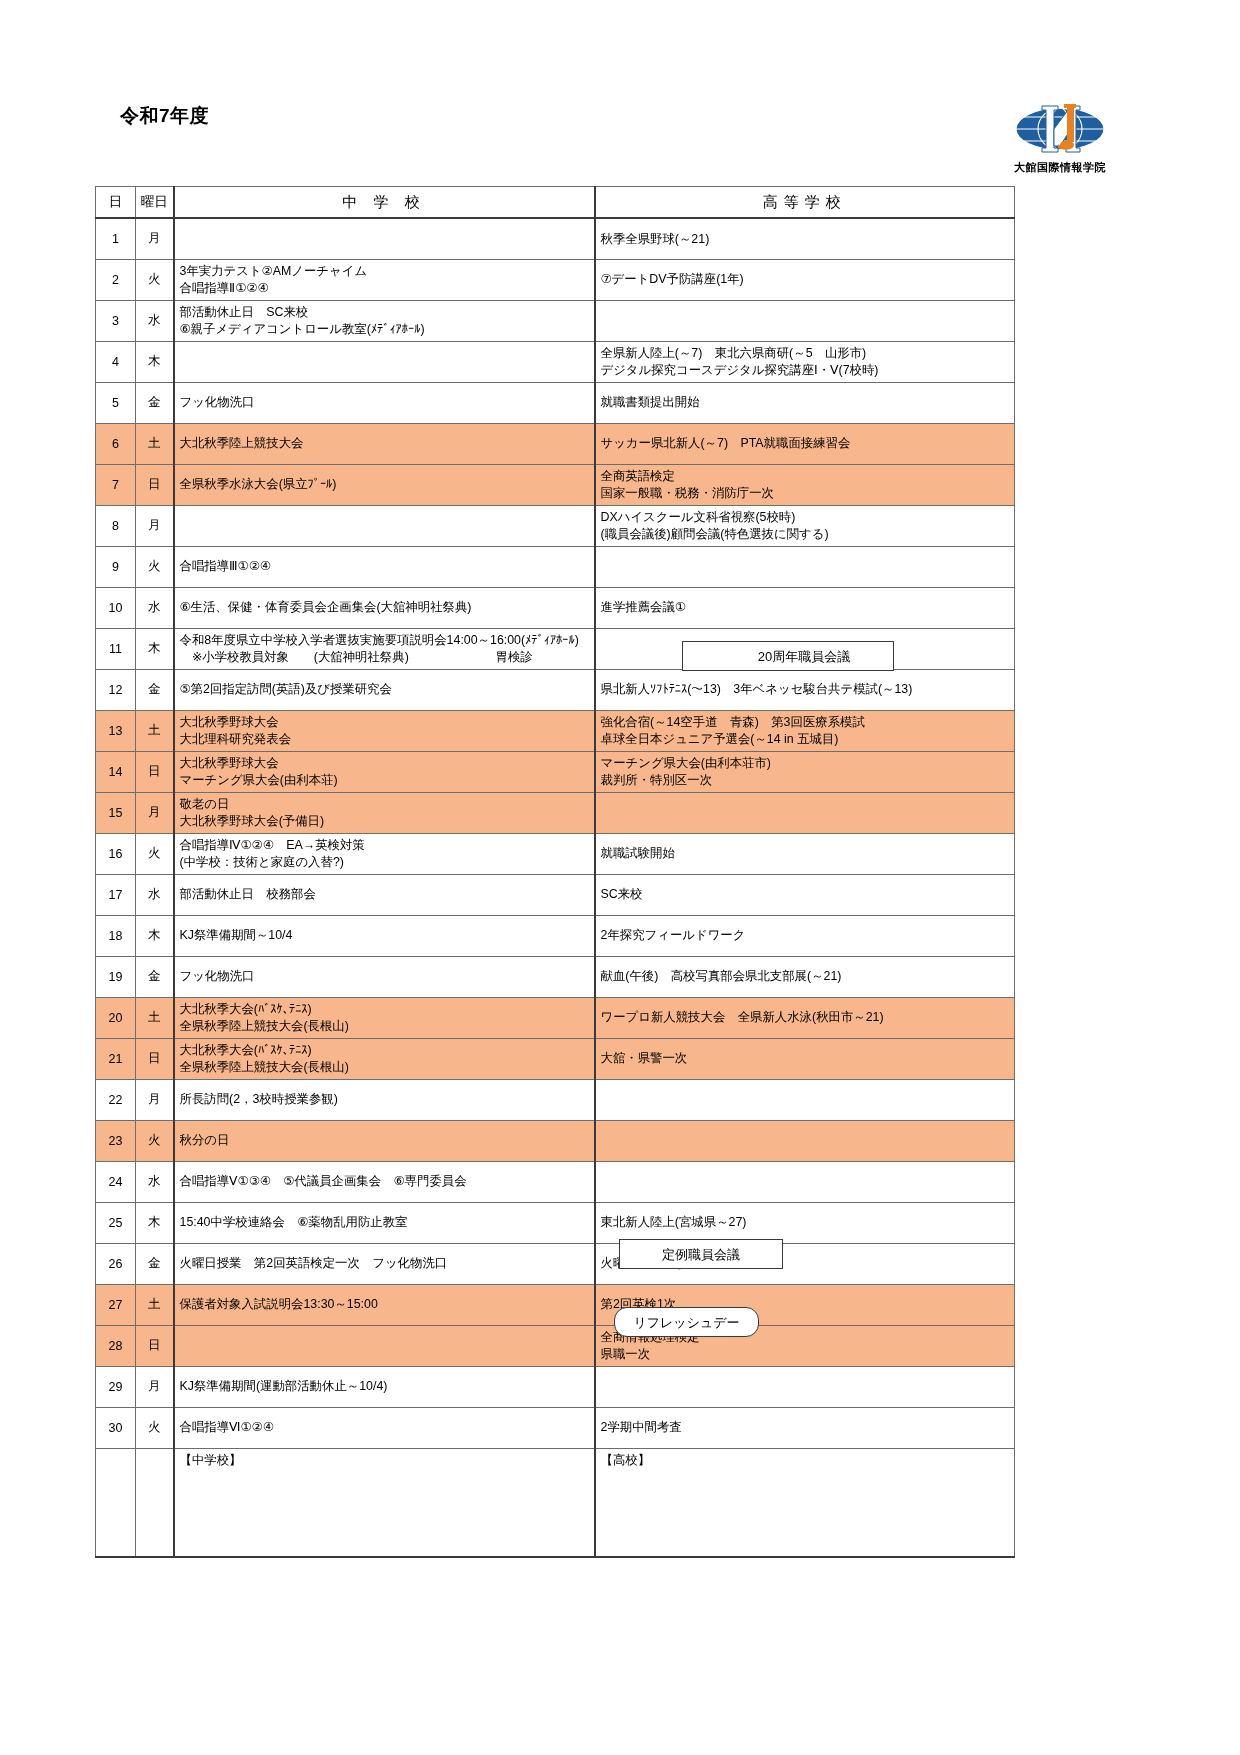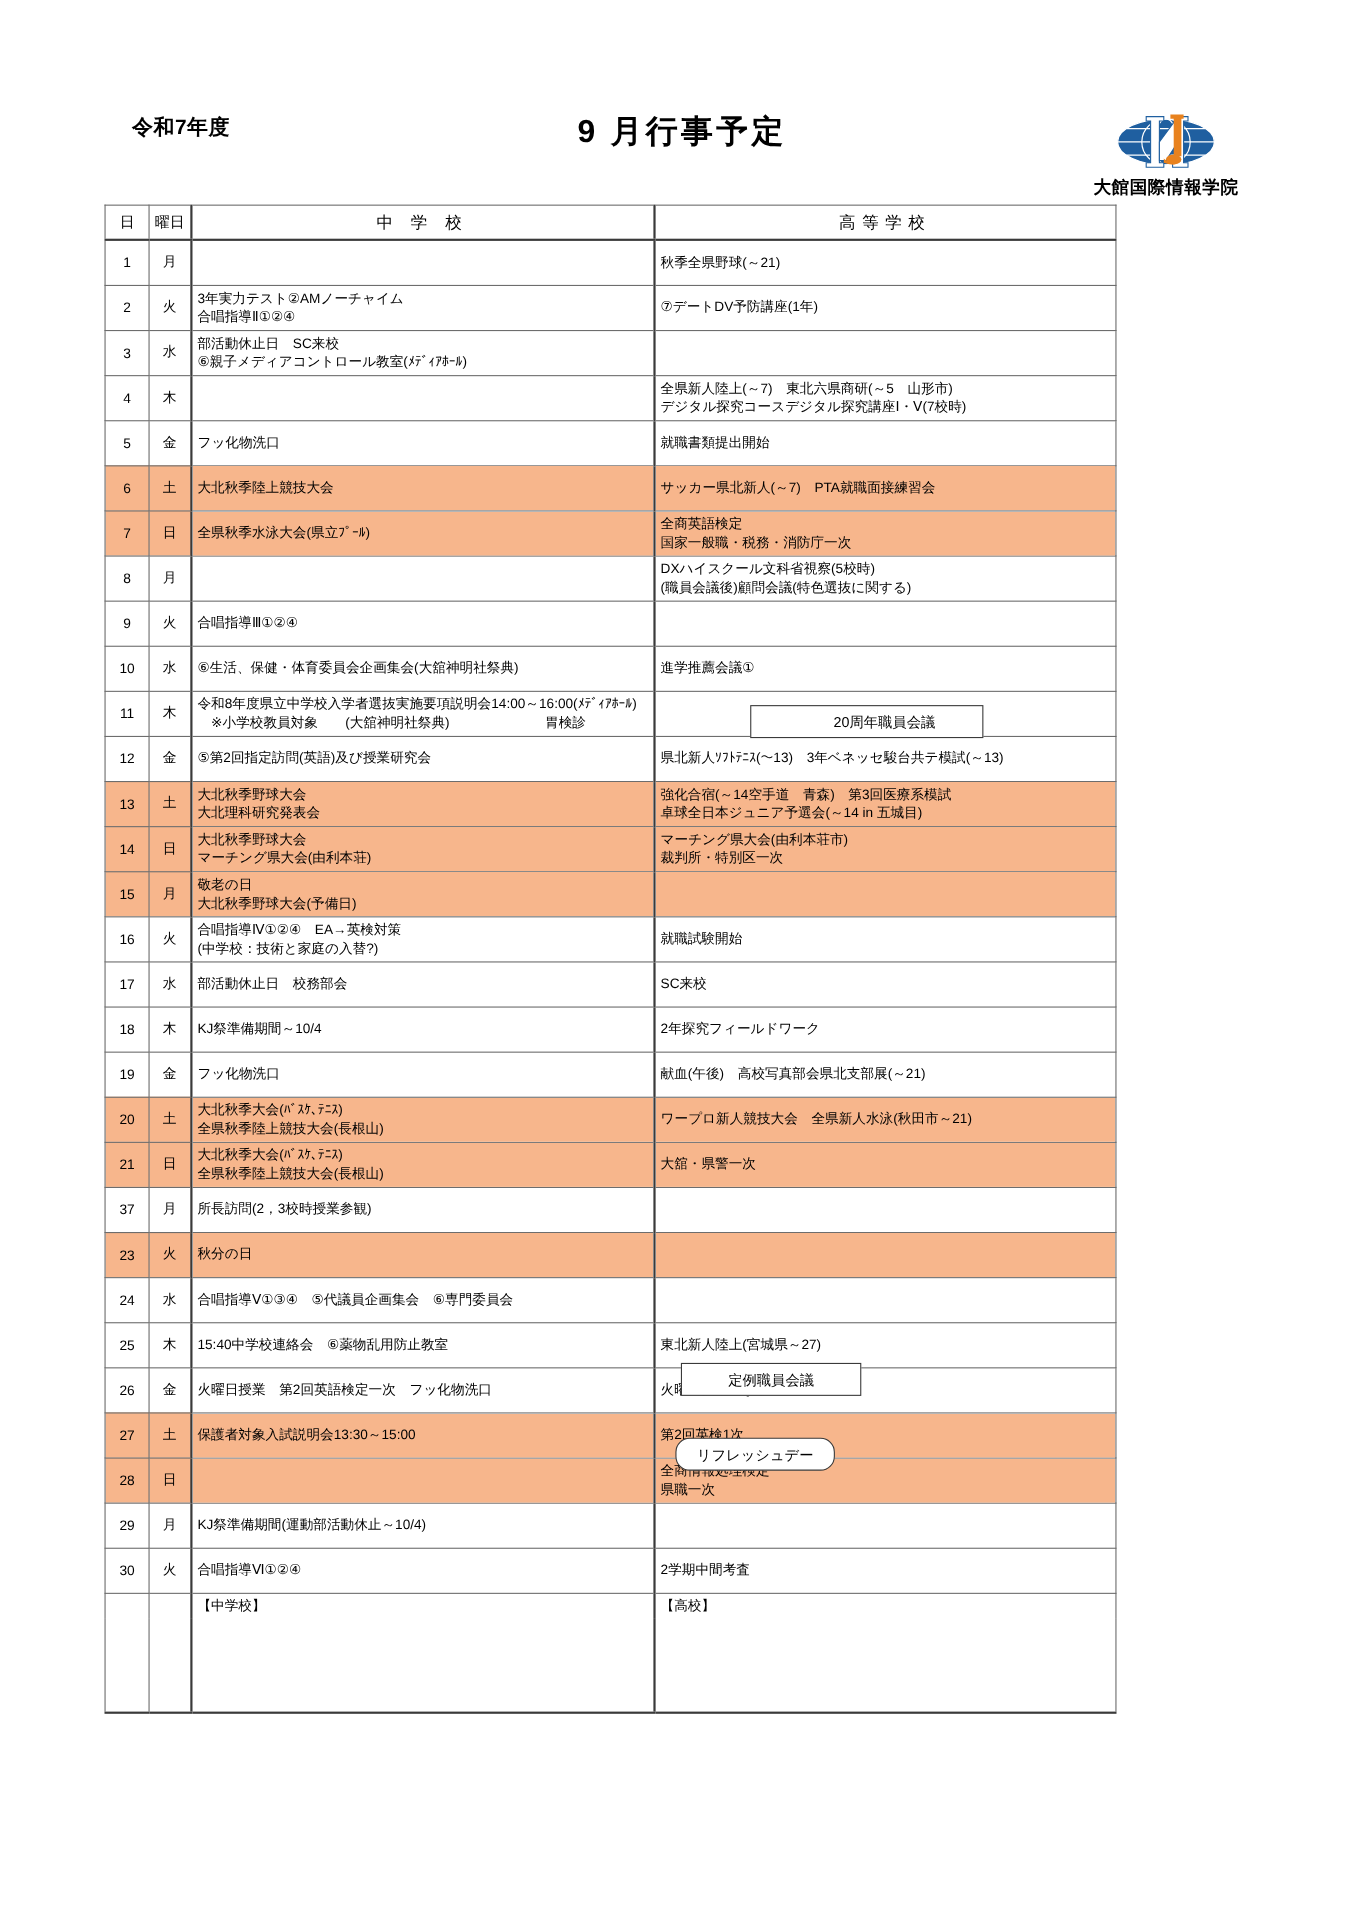--- a/index.html
+++ b/index.html
@@ -58,21 +58,21 @@
     text-align: center;
   }
   .logo-wrap {
     width: 96px;
     height: 56px;
     margin: 0 auto;
     position: relative;
   }
   .school-name {
     margin-top: 6px;
-    font-size: 16px;
+    font-size: 11px;
     font-weight: bold;
     letter-spacing: 0.5px;
     white-space: nowrap;
   }
 
   
   .cal-wrap {
     position: absolute;
     left: 95px;
     top: 186px;
@@ -147,21 +147,20 @@
   tr.note-row td.c-ev { font-size: 12.4px; padding-top: 3px; }
   tr.note-blank { height: 86px; }
 </style>
 </head>
 <body>
 
 <div class="page">
 
   <div class="header">
     <div class="year-label">令和7年度</div>
-    <div class="doc-title">9 月行事予定</div>
 
     <div class="brand">
       <div class="logo-wrap">
         <svg width="96" height="56" viewBox="0 0 96 56" xmlns="http://www.w3.org/2000/svg">
           <ellipse cx="48" cy="31" rx="44" ry="21" fill="#1f5fa0"></ellipse>
           <ellipse cx="48" cy="31" rx="44" ry="21" fill="none" stroke="#ffffff" stroke-width="1.1"></ellipse>
           <ellipse cx="48" cy="31" rx="22" ry="21" fill="none" stroke="#ffffff" stroke-width="1.1"></ellipse>
           <ellipse cx="48" cy="31" rx="10" ry="21" fill="none" stroke="#ffffff" stroke-width="1.1"></ellipse>
           <line x1="4" y1="31" x2="92" y2="31" stroke="#ffffff" stroke-width="1.1"></line>
           <line x1="12" y1="19" x2="84" y2="19" stroke="#ffffff" stroke-width="1.1"></line>
@@ -399,21 +398,21 @@
             <td class="c-dow">日</td>
             <td class="c-ev sep-left">
               <div class="evline">大北秋季大会(ﾊﾞｽｹ､ﾃﾆｽ)</div>
               <div class="evline">全県秋季陸上競技大会(長根山)</div>
             </td>
             <td class="c-ev sep-left">
               <div class="evline">大舘・県警一次</div>
             </td>
           </tr>
           <tr>
-            <td class="c-day">37</td>
+            <td class="c-day">22</td>
             <td class="c-dow">月</td>
             <td class="c-ev sep-left">
               <div class="evline">所長訪問(2，3校時授業参観)</div>
             </td>
             <td class="c-ev sep-left"></td>
           </tr>
           <tr class="weekend">
             <td class="c-day">23</td>
             <td class="c-dow">火</td>
             <td class="c-ev sep-left">

